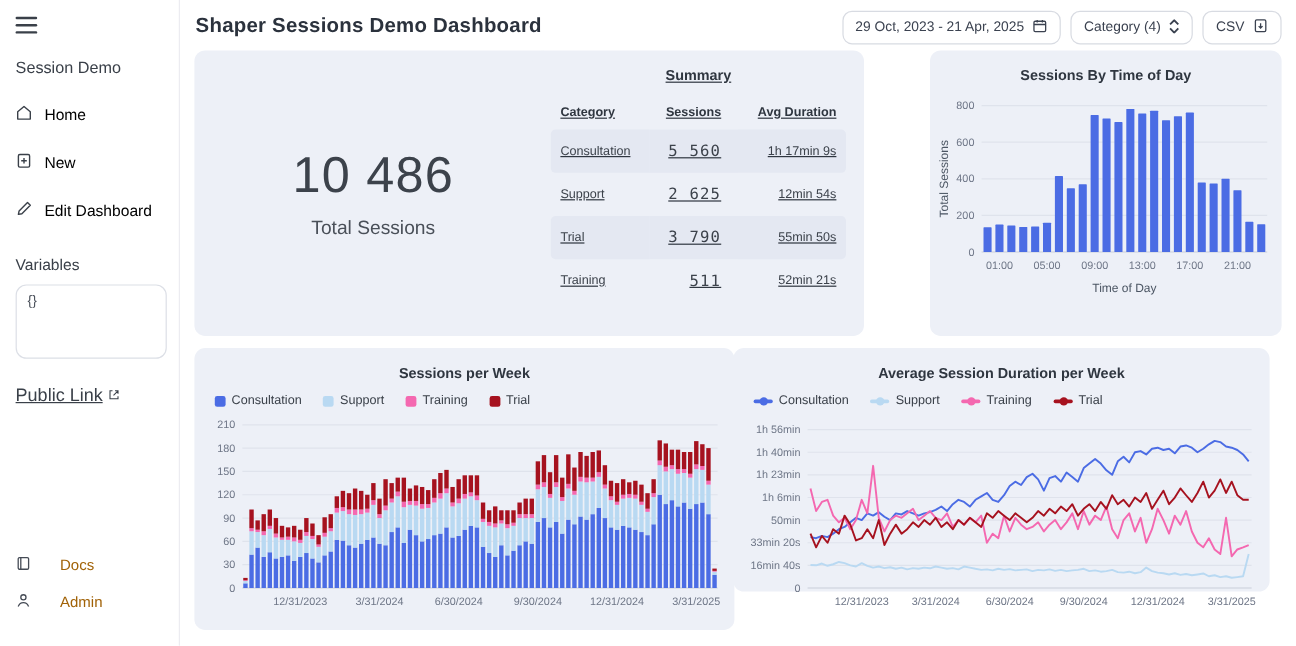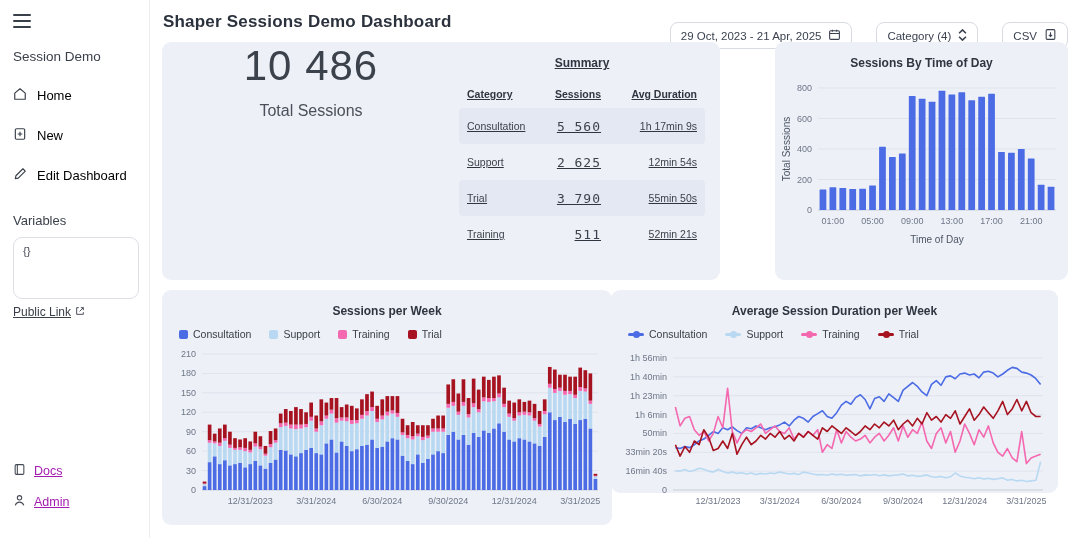--- a/index.html
+++ b/index.html
@@ -20,39 +20,39 @@
   .hamburger span { display:block; height:1.6px; background:#3a4049; border-radius:1px; }
   .app-name { font-size:13.5px; color:#3a4049; margin-top:21px; }
   .nav-item { display:flex; align-items:center; gap:10px; margin-top:23px; font-size:13px; color:#000000; cursor:pointer; }
   .nav-item svg { flex:0 0 auto; }
   .vars-label { font-size:13px; color:#3a4049; margin-top:29px; }
   .vars-box {
     margin-top:9px; width:126px; height:62px; background:#fff;
     border:1px solid #dcdfe6; border-radius:9px; padding:7px 9px;
     font-size:11.5px; color:#4a505a; cursor:text;
   }
-  .public-link { margin-top:6px; font-size:12px; color:#3a4049; display:flex; align-items:center; gap:4px; cursor:pointer; }
+  .public-link { margin-top:22px; font-size:15px; color:#3a4049; display:flex; align-items:center; gap:4px; cursor:pointer; }
   .public-link .pl-text { text-decoration:underline; }
   .sidebar-footer { margin-top:auto; }
-  .footer-item { display:flex; align-items:center; gap:8px; font-size:12.5px; color:#a21caf; margin-top:15px; cursor:pointer;text-decoration:underline; }
+  .footer-item { display:flex; align-items:center; gap:24px; font-size:12.5px; color:#a16207; margin-top:15px; cursor:pointer; }
   
   .header-title {
     position:absolute; left:163px; top:12px;
     font-size:17px; font-weight:bold; color:#2b323d; letter-spacing:0.2px;
   }
-  .header-controls { position:absolute; right:12px; top:22px; display:flex; gap:24px;padding-left:36px; }
+  .header-controls { position:absolute; right:12px; top:9px; display:flex; gap:8px;padding-left:36px; }
   .ctrl-btn {
     display:flex; align-items:center; gap:7px;
     border:1px solid #d8dbe2; border-radius:8px; background:#fff;
     padding:5px 10px; font-size:11.5px; color:#3b4250; cursor:pointer; white-space:nowrap;
   }
   
   .card { position:absolute; background:#edf0f7; border-radius:9px; }
   .card-title { text-align:center; font-size:12px; font-weight:bold; color:#2f3640; padding-top:14px; }
-  #card-total { left:162px; top:42px; width:298px; height:238px; display:flex; flex-direction:column; align-items:center; }
+  #card-total { left:162px; top:42px; width:298px; height:238px; display:flex; flex-direction:column; align-items:center; justify-content:center; }
   .big-number { font-size:42px; font-weight:500; color:#3c424b; letter-spacing:1px; }
   .big-label { font-size:16px; color:#4a5059; margin-top:12px; }
   #card-summary { left:444px; top:42px; width:276px; height:238px;text-decoration:underline; }
   #card-timeofday { left:775px; top:42px; width:293px; height:238px; }
   #card-sessweek { left:162px; top:290px; width:450px; height:235px; }
   #card-durweek { left:611px; top:290px; width:447px; height:203px; }
   
   .summary-table { width:calc(100% - 30px); margin:10px auto 0; border-collapse:collapse; font-size:10.5px; }
   .summary-table th { font-weight:bold; color:#2f3640; padding:8px 4px; }
   .summary-table td { color:#3c424b; padding:0 4px; height:36px; }

